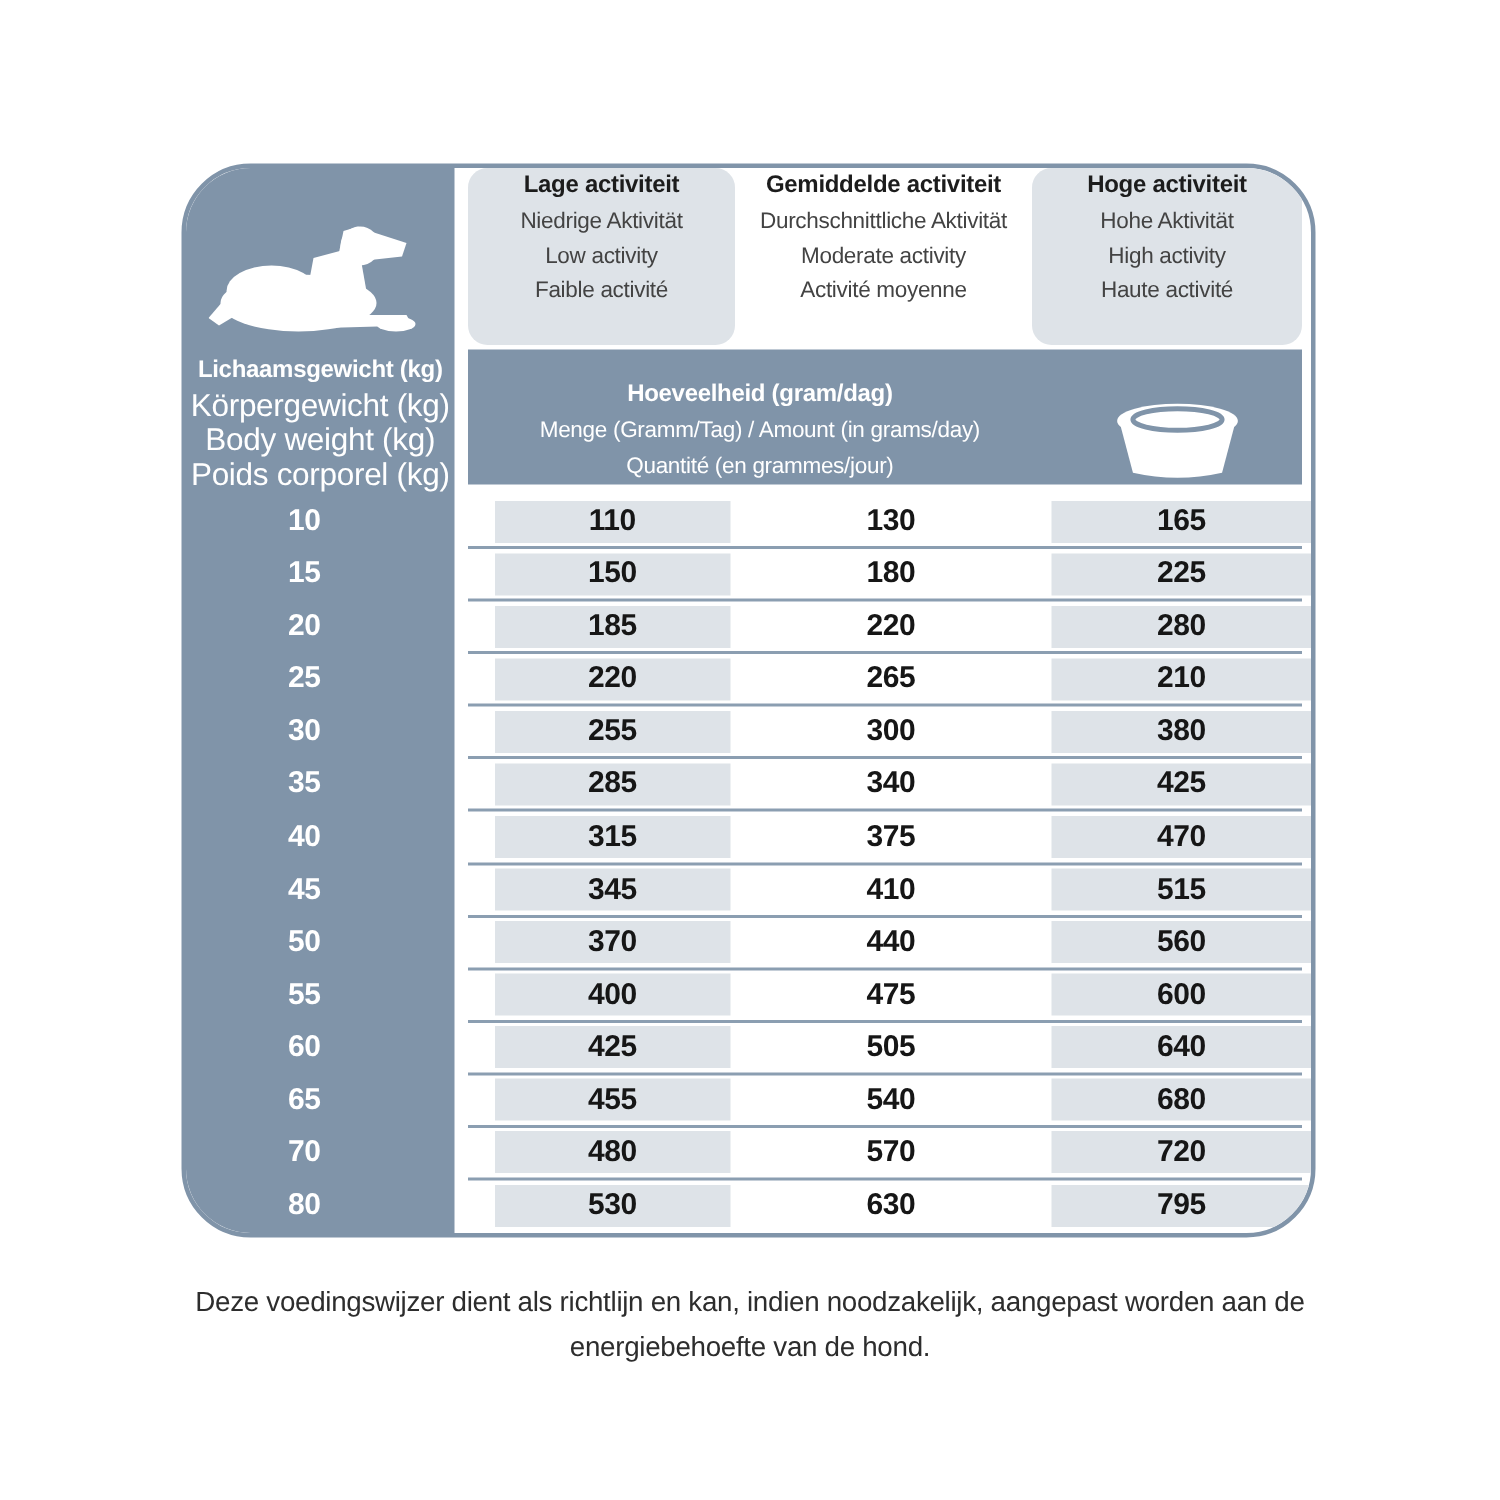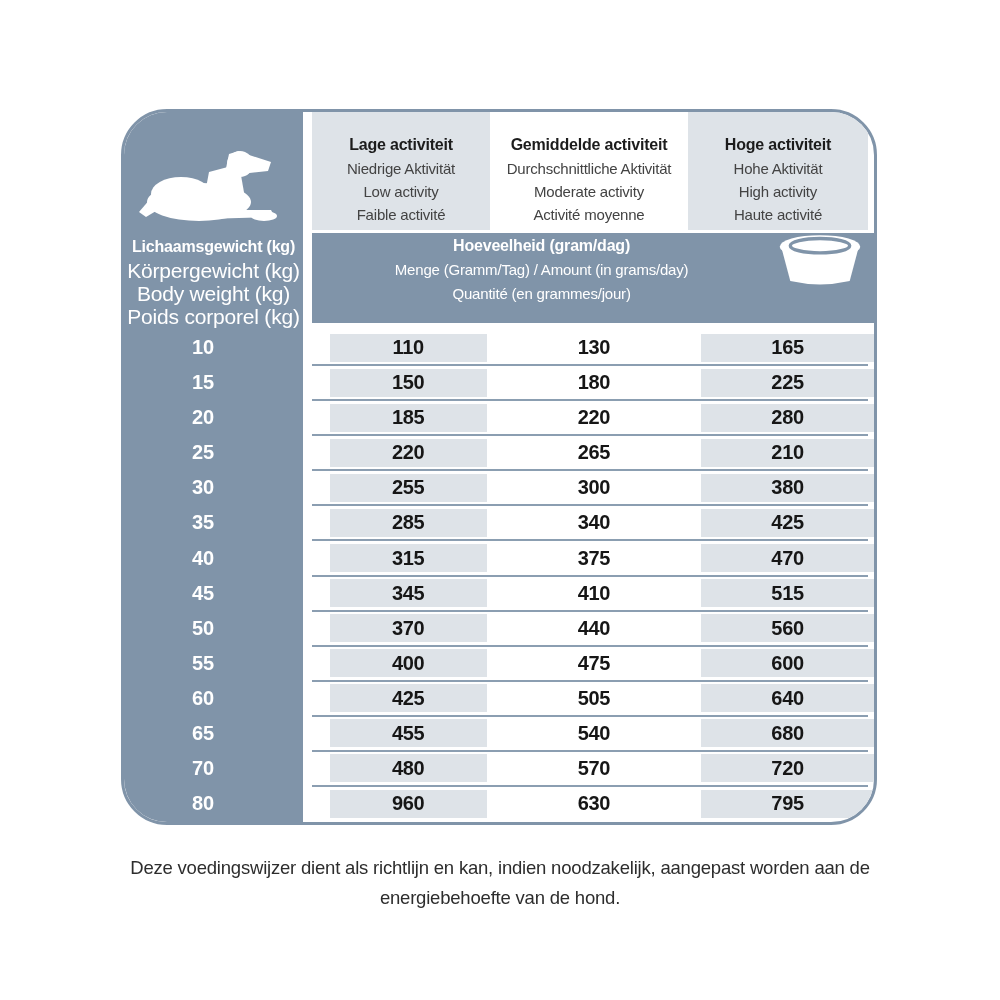--- a/index.html
+++ b/index.html
@@ -23,32 +23,32 @@
   .dog-icon { position:absolute; top:26px; left:50%; transform:translateX(-50%); }
   .weight-header {
     position:absolute; top:122px; left:0; width:179px;
     text-align:center; color:#ffffff; letter-spacing:-0.2px;
   }
   .weight-header .title { font-size:16px; font-weight:bold; line-height:25px; }
   .weight-header .sub   { font-size:21px; line-height:23px; }
   
   .hdr {
     position:absolute; top:0; height:118px; box-sizing:border-box;
-    text-align:center; padding-top:21px; letter-spacing:-0.2px;
+    text-align:center; letter-spacing:-0.2px;border-radius:13px;
   }
   .hdr-low  { left:188px; width:178px; background:#DEE3E8; }
   .hdr-mod  { left:366px; width:198px; background:#ffffff; }
   .hdr-high { left:564px; width:180px; background:#DEE3E8; }
   .hdr .title { font-size:16px; font-weight:bold; color:#1c1c1c; line-height:24px; }
   .hdr .sub   { font-size:15px; color:#434343; line-height:23px; }
   
   .band {
     position:absolute; left:188px; top:121px; width:556px; height:90px;
     background:#8094A9; color:#ffffff;
-    display:flex; align-items:flex-start;padding-left:35px;
+    display:flex; align-items:flex-end;
   }
   .band-text { width:70%; text-align:center; letter-spacing:-0.2px; }
   .band-text .title { font-size:16px; font-weight:bold; line-height:25px; }
   .band-text .sub   { font-size:15px; line-height:24px; }
   .band-bowl { width:30%; display:flex; justify-content:center; align-items:center; }
   
   .rows {
     position:absolute; left:0; top:218px; width:750px; height:491px;
     display:flex; flex-direction:column;
   }
@@ -237,21 +237,21 @@
     <div class="cell cw">70</div>
     <div class="cgap"></div>
     <div class="cell c1">480</div>
     <div class="cell c2">570</div>
     <div class="cell c3">720</div>
   </div>
 
   <div class="row">
     <div class="cell cw">80</div>
     <div class="cgap"></div>
-    <div class="cell c1">960</div>
+    <div class="cell c1">530</div>
     <div class="cell c2">630</div>
     <div class="cell c3">795</div>
   </div>
 </div>
 
 </div>
 
 <div class="footer">
   <div>Deze voedingswijzer dient als richtlijn en kan, indien noodzakelijk, aangepast worden aan de</div>
   <div>energiebehoefte van de hond.</div>

